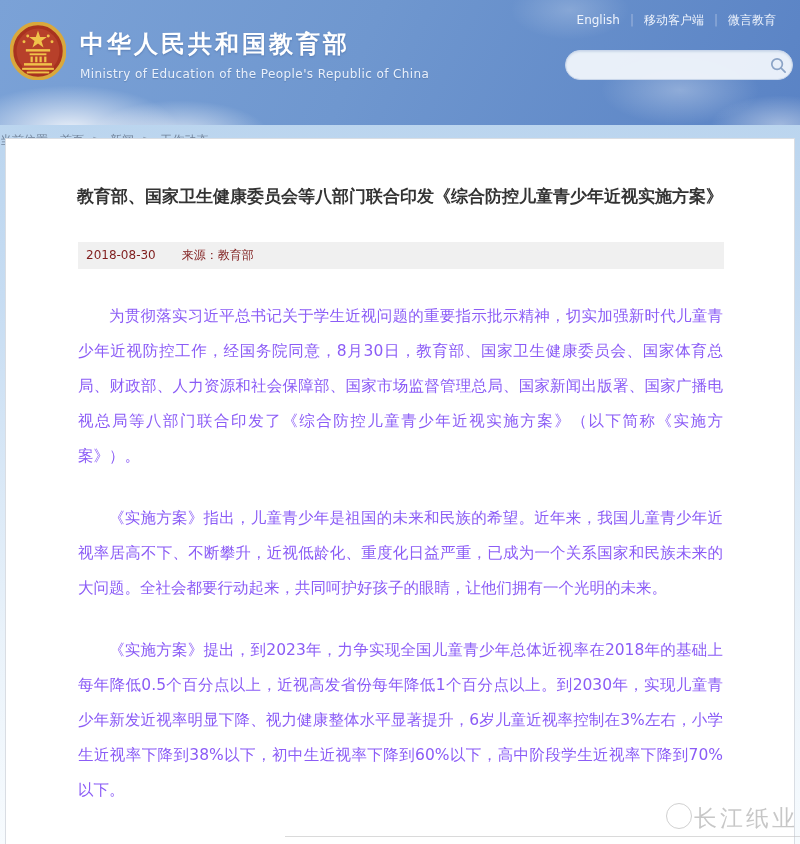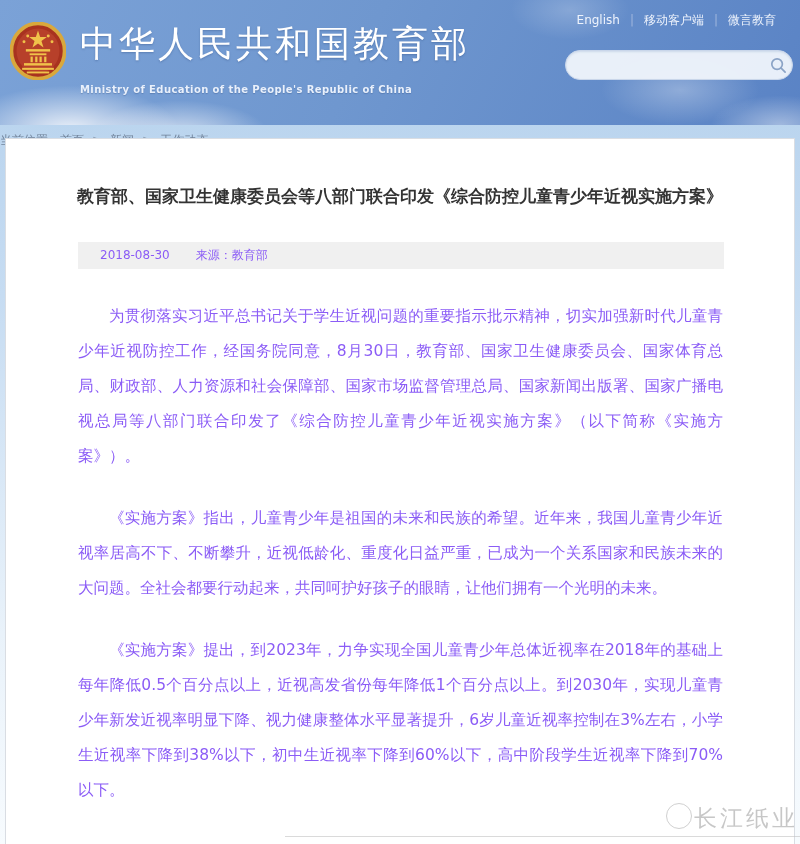--- a/index.html
+++ b/index.html
@@ -22,25 +22,25 @@
   .cloud.c1 { left: -40px; top: 85px; width: 220px; height: 90px; }
   .cloud.c2 { left: 90px; top: 100px; width: 180px; height: 70px; opacity: .8; }
   .cloud.c3 { left: 600px; top: 55px; width: 160px; height: 70px; opacity: .35; }
   .cloud.c4 { left: 710px; top: 95px; width: 140px; height: 60px; opacity: .5; }
   .cloud.c5 { left: 510px; top: -20px; width: 120px; height: 60px; opacity: .25; }
 
   .brand { position: absolute; left: 10px; top: 22px; display: flex; align-items: flex-start; }
   .emblem { width: 56px; height: 58px; margin-right: 14px; flex: 0 0 auto; }
   .brand-text { padding-top: 4px; }
   .site-title {
-    color: #ffffff; font-size: 36px; font-weight: normal; letter-spacing: 3px;
+    color: #ffffff; font-size: 24px; font-weight: bold; letter-spacing: 3px;
     text-shadow: 0 1px 2px rgba(40,70,120,0.35); line-height: 36px;
   }
-  .site-sub { color: #e9f0fb; font-size: 10px; margin-top: 22px; letter-spacing: .4px;
-    text-shadow: 0 1px 1px rgba(40,70,120,0.3); font-weight: bold; }
+  .site-sub { color: #e9f0fb; font-size: 12px; margin-top: 5px; letter-spacing: .4px;
+    text-shadow: 0 1px 1px rgba(40,70,120,0.3); }
 
   .top-links { position: absolute; top: 12px; right: 18px; font-size: 12px; color: #dfe8f8; }
   .top-links a { color: #eef3fc; margin: 0 6px; }
   .top-links .pipe { color: #9fb6dd; margin: 0 4px; }
 
   .search-box {
     position: absolute; top: 50px; left: 565px; width: 228px; height: 30px;
     background: rgba(238,244,251,0.96);
     border: 1px solid #c9d6ea; border-radius: 16px;
     display: flex; align-items: center;
@@ -66,22 +66,22 @@
   .panel {
     position: absolute; left: 5px; top: 138px; width: 790px; height: 721px;
     background: #ffffff; border: 1px solid #d9dde3; border-bottom: none;
   }
   .article-title {
     margin: 46px 58px 0; text-align: center;
     font-size: 17px; font-weight: bold; color: #333333; line-height 26px;
   }
   .meta-bar {
     margin: 34px 0 0 72px; width: 646px; height: 27px;
-    background: #f0f0f0; color: #8b5cf6; font-size: 12px;
-    line-height: 27px; padding-left: 22px;
+    background: #f0f0f0; color: #7f1d1d; font-size: 12px;
+    line-height: 27px; padding-left: 8px;
   }
   .meta-bar .gap { display: inline-block; width: 26px; }
   .article-body {
     margin: 30px 71px 0 72px; font-size: 15.5px; color: #8b5cf6;
     line-height: 35px; text-align: justify;
   }
   .article-body p { text-indent: 2em; margin-bottom: 27px; }
 
   
   .watermark {

